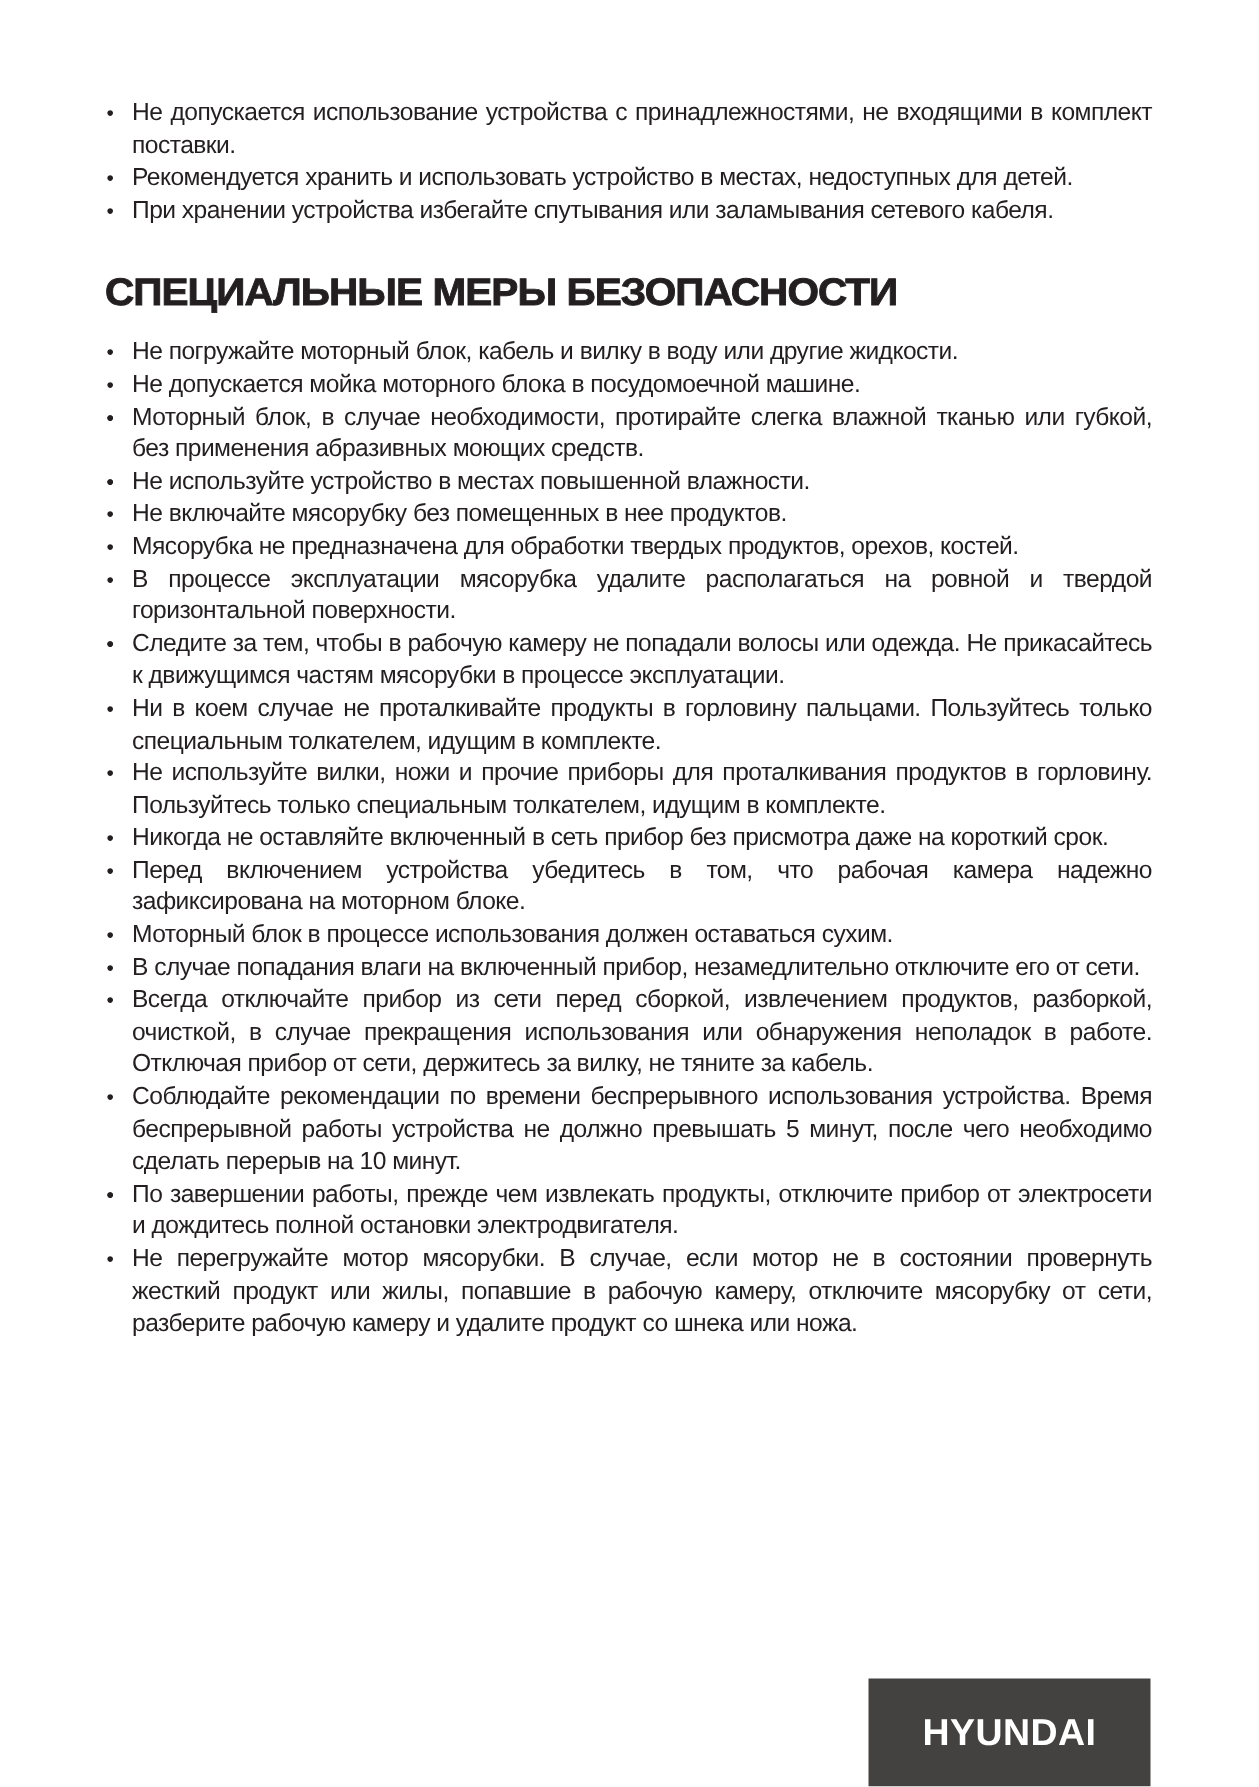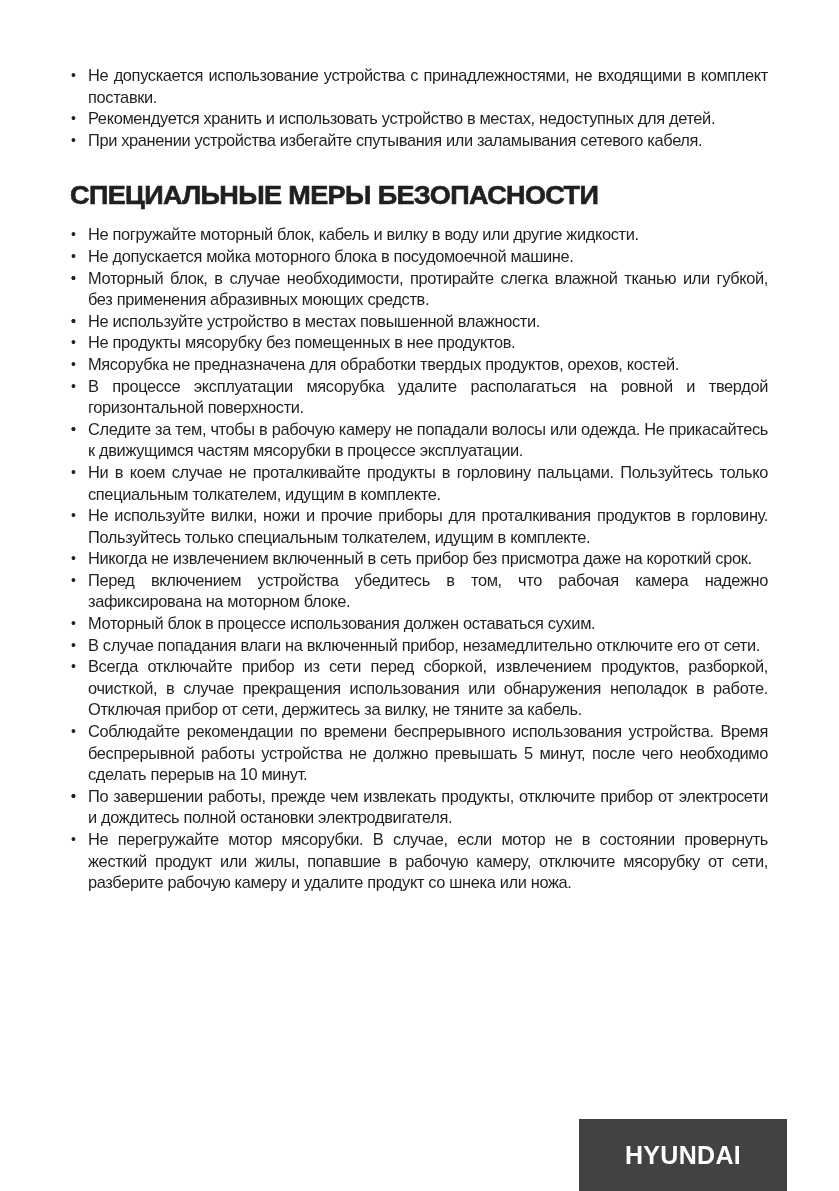--- a/index.html
+++ b/index.html
@@ -26,21 +26,21 @@
     font-size: 25.5px;
     letter-spacing: -0.6px;
     transform: scaleX(1.06);
     transform-origin: left center;
     margin: 29px 0 14px 0;
     line-height: 30px;
     color: #231f20;
     -webkit-text-stroke: 0.6px #231f20;
   }
   .logo-box {
-    position: absolute; left: 579px; top: 1119px; width: 208px; height: 72px;
+    position: absolute; left: 579px; top: 1119px; width: 188px; height: 72px;
     background: #434241;
     display: flex; align-items: center; justify-content: center;
   }
   .logo-text {
     color: #ffffff; font-family: "Liberation Sans", sans-serif; font-weight: bold;
     font-size: 25px; letter-spacing: 0.3px;
   }
 </style>
 </head>
 <body>
@@ -54,28 +54,28 @@
 
   <h2 class="section-title">СПЕЦИАЛЬНЫЕ МЕРЫ БЕЗОПАСНОСТИ</h2>
 
   <ul class="bullets">
     <li><span class="dot">•</span><span>Не погружайте моторный блок, кабель и вилку в воду или другие жидкости.</span></li>
     <li><span class="dot">•</span><span>Не допускается мойка моторного блока в посудомоечной машине.</span></li>
     <li><span class="dot">•</span></li>
     <li><span class="dot">•</span><span>Моторный блок, в случае необходимости, протирайте слегка влажной тканью или губкой, без применения абразивных моющих средств.</span></li>
     <li><span class="dot">•</span></li>
     <li><span class="dot">•</span><span>Не используйте устройство в местах повышенной влажности.</span></li>
-    <li><span class="dot">•</span><span>Не продукты мясорубку без помещенных в нее продуктов.</span></li>
+    <li><span class="dot">•</span><span>Не включайте мясорубку без помещенных в нее продуктов.</span></li>
     <li><span class="dot">•</span><span>Мясорубка не предназначена для обработки твердых продуктов, орехов, костей.</span></li>
     <li><span class="dot">•</span><span>В процессе эксплуатации мясорубка удалите располагаться на ровной и твердой горизонтальной поверхности.</span></li>
     <li><span class="dot">•</span></li>
     <li><span class="dot">•</span><span>Следите за тем, чтобы в рабочую камеру не попадали волосы или одежда. Не прикасайтесь к движущимся частям мясорубки в процессе эксплуатации.</span></li>
     <li><span class="dot">•</span><span>Ни в коем случае не проталкивайте продукты в горловину пальцами. Пользуйтесь только специальным толкателем, идущим в комплекте.</span></li>
     <li><span class="dot">•</span><span>Не используйте вилки, ножи и прочие приборы для проталкивания продуктов в горловину. Пользуйтесь только специальным толкателем, идущим в комплекте.</span></li>
-    <li><span class="dot">•</span><span>Никогда не извлечением включенный в сеть прибор без присмотра даже на короткий срок.</span></li>
+    <li><span class="dot">•</span><span>Никогда не оставляйте включенный в сеть прибор без присмотра даже на короткий срок.</span></li>
     <li><span class="dot">•</span><span>Перед включением устройства убедитесь в том, что рабочая камера надежно зафиксирована на моторном блоке.</span></li>
     <li><span class="dot">•</span><span>Моторный блок в процессе использования должен оставаться сухим.</span></li>
     <li><span class="dot">•</span><span>В случае попадания влаги на включенный прибор, незамедлительно отключите его от сети.</span></li>
     <li><span class="dot">•</span><span>Всегда отключайте прибор из сети перед сборкой, извлечением продуктов, разборкой, очисткой, в случае прекращения использования или обнаружения неполадок в работе. Отключая прибор от сети, держитесь за вилку, не тяните за кабель.</span></li>
     <li><span class="dot">•</span><span>Соблюдайте рекомендации по времени беспрерывного использования устройства. Время беспрерывной работы устройства не должно превышать 5 минут, после чего необходимо сделать перерыв на 10 минут.</span></li>
     <li><span class="dot">•</span></li>
     <li><span class="dot">•</span><span>По завершении работы, прежде чем извлекать продукты, отключите прибор от электросети и дождитесь полной остановки электродвигателя.</span></li>
     <li><span class="dot">•</span><span>Не перегружайте мотор мясорубки. В случае, если мотор не в состоянии провернуть жесткий продукт или жилы, попавшие в рабочую камеру, отключите мясорубку от сети, разберите рабочую камеру и удалите продукт со шнека или ножа.</span></li>
   </ul>
 </div>

